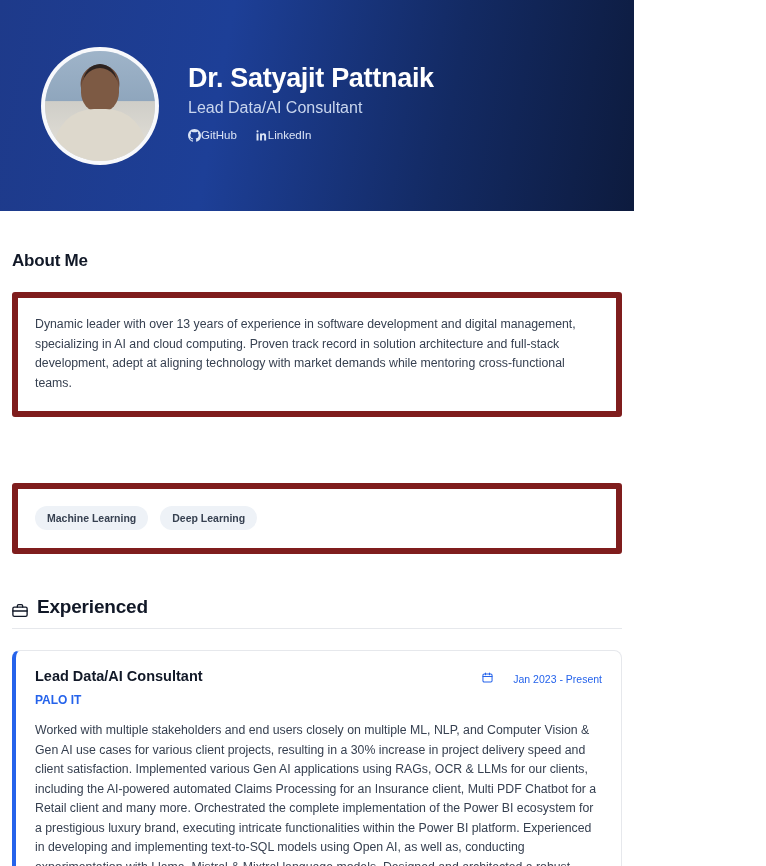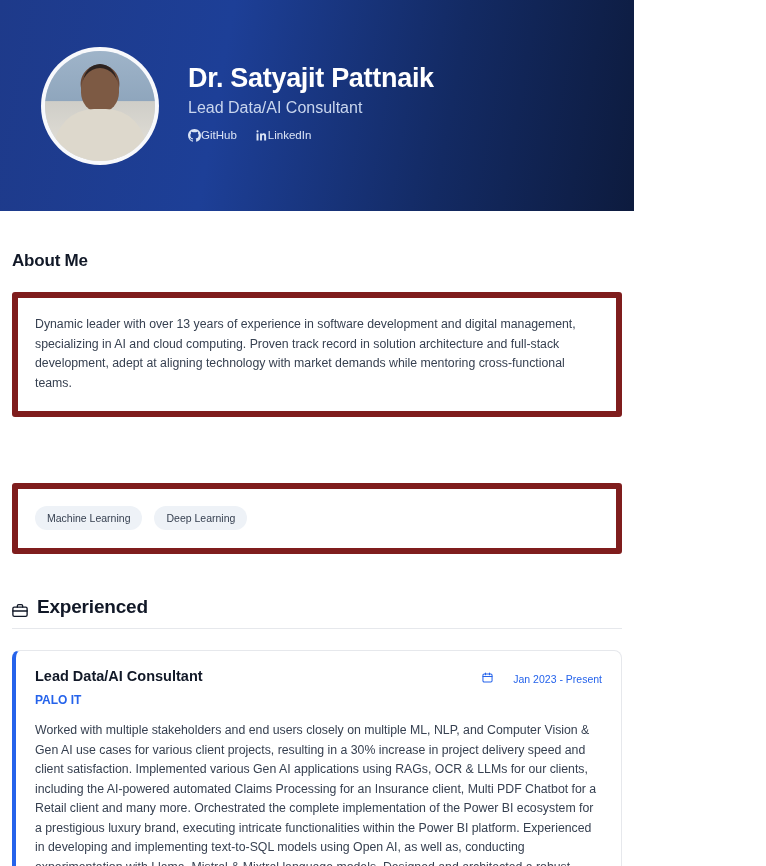--- a/index.html
+++ b/index.html
@@ -100,20 +100,21 @@
   }
   .skills-wrap { padding-top: 45px; }
   .chips { display: flex; gap: 12px; flex-wrap: wrap; }
   .chip {
     background: #eef2f7;
     color: #374151;
     border-radius: 999px;
     font-size: 10.5px;
     padding: 6px 12px;
     white-space: nowrap;
+    font-weight: bold;
   }
   .exp-wrap { padding-top: 42px; }
   .exp-card {
     margin-top: 21px;
     border: 1px solid #e6e8ec;
     border-left: 4px solid #2563eb;
     border-radius: 8px;
     background: #fff;
     padding: 17px 19px 18px 19px;
   }

